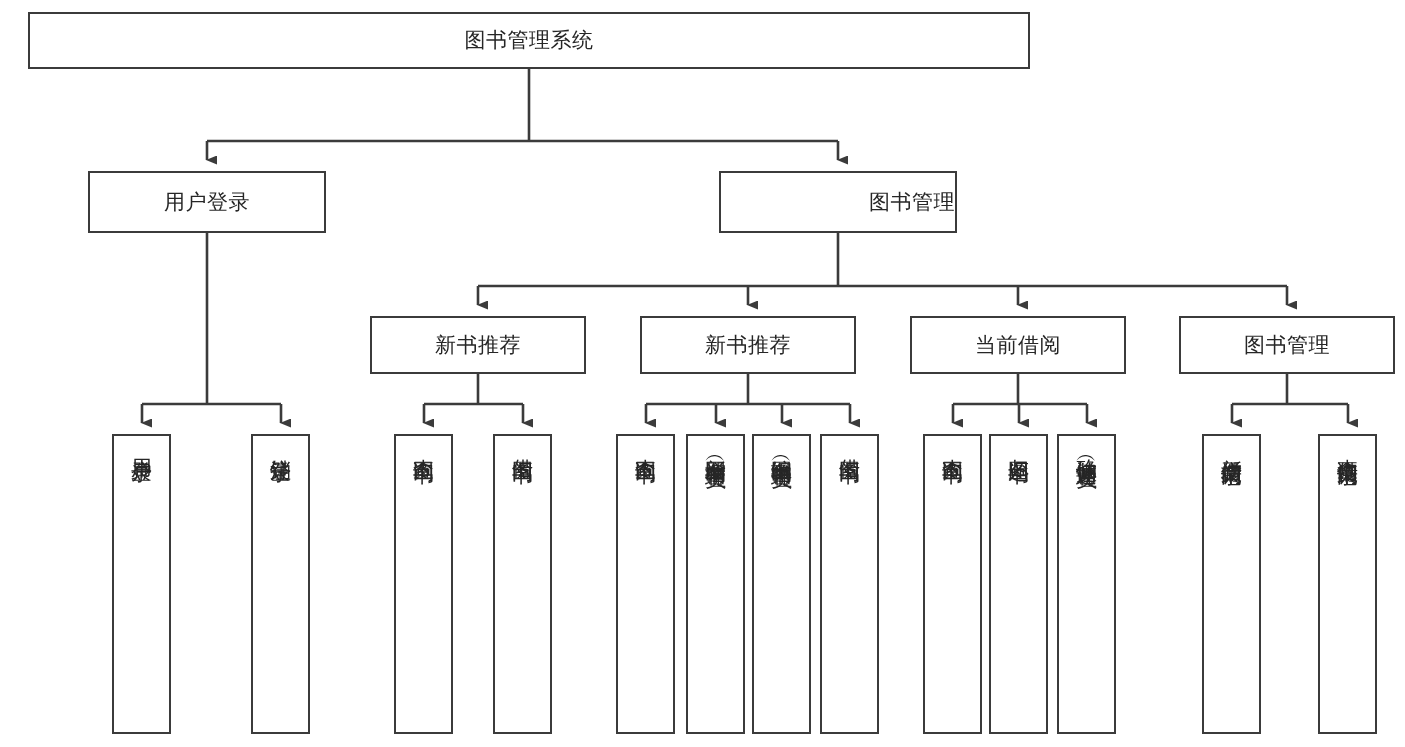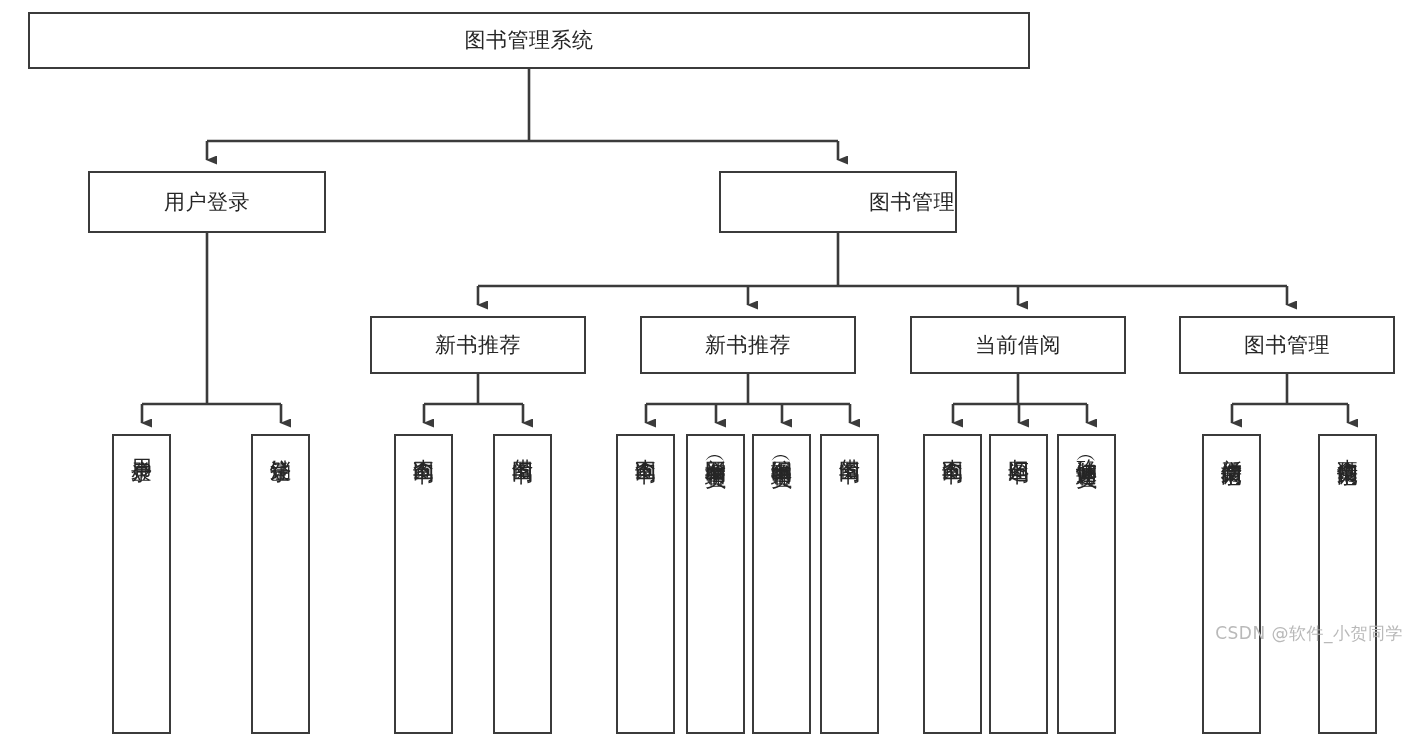--- a/index.html
+++ b/index.html
@@ -173,14 +173,13 @@
       <div class="node vert" style="left: 1049px; top: 434px; width: 59px; height: 300px;">
         <span class="node-label">确认归还（管理员）</span>
       </div>
       <div class="node vert" style="left: 1194px; top: 434px; width: 59px; height: 300px;">
         <span class="node-label">新增借阅记录</span>
       </div>
       <div class="node vert" style="left: 1310px; top: 434px; width: 59px; height: 300px;">
         <span class="node-label">查询借阅记录</span>
       </div>
     </div>
-  <div id="watermark">CSDN @软件_小贺同学</div>
 </div>
 
 </body></html>

